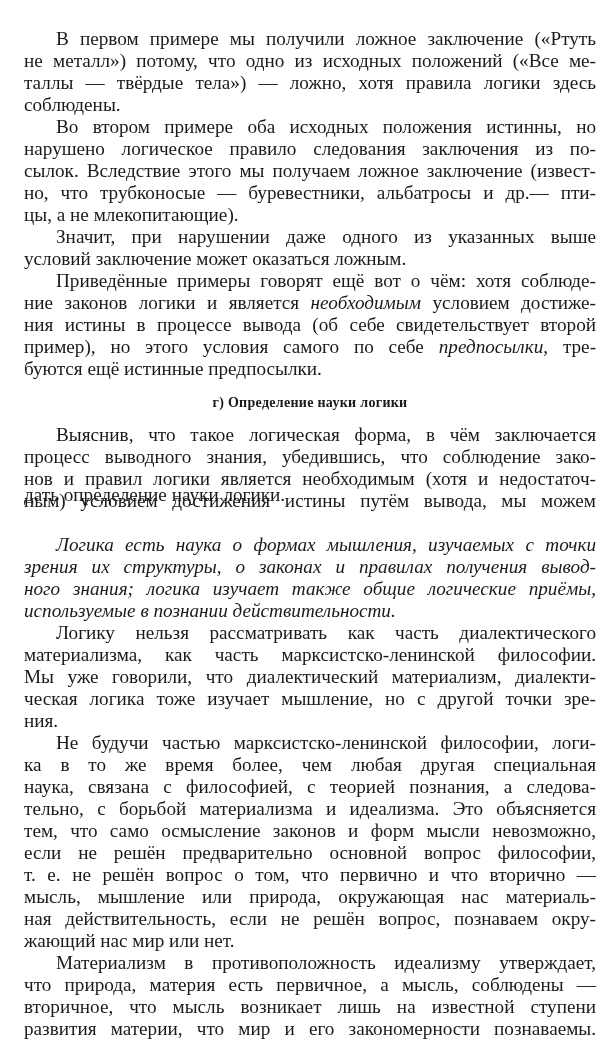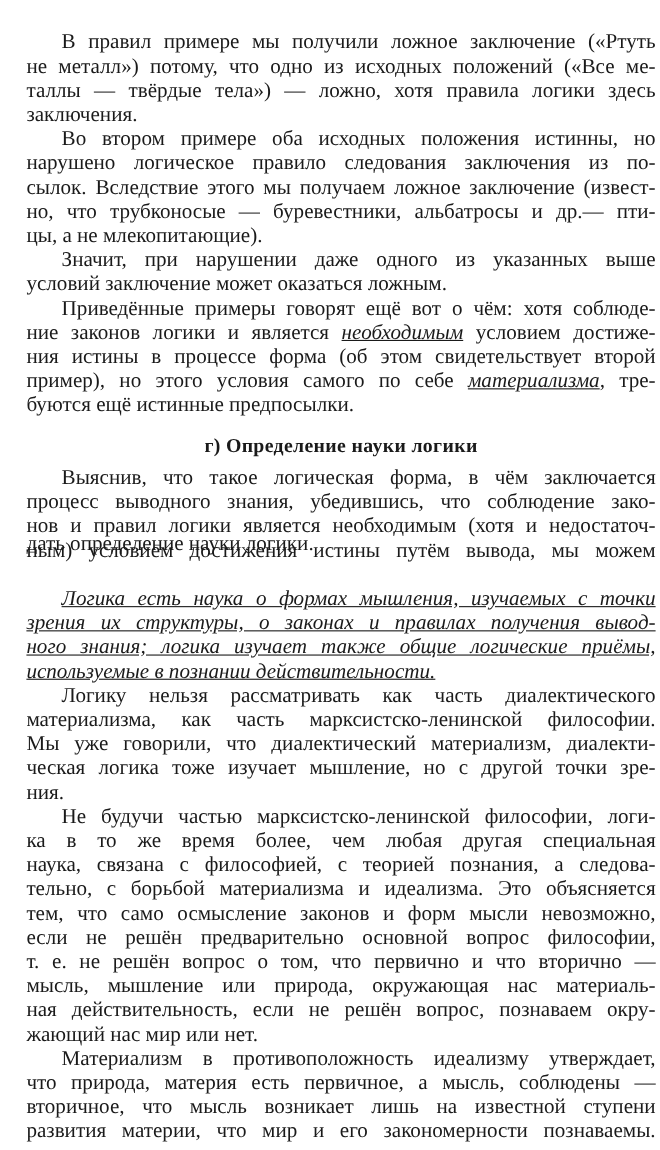--- a/index.html
+++ b/index.html
@@ -31,65 +31,65 @@
       text-align: justify;
       text-align-last: justify;
     }
     .line.last {
       text-align-last: left;
     }
     .line.indent {
       padding-left: 32px;
       width: 540px;
     }
-    .it { font-style: italic; text-decoration: underline; }
+    .it { font-style: italic; }
     .heading {
       position: absolute;
       left: 0;
       width: 572px;
       text-align: center;
       font-weight: bold;
-      font-size: 18px;
+      font-size: 14px;
       letter-spacing: 0.3px;
     }
     .ul {
       text-decoration-thickness: 2px;
       text-underline-offset: 4px;
       text-decoration-color: #222;
     }
   </style>
 </head>
 <body>
 
 <div class="page">
 
-  <div class="line indent" style="top:28px">В правил примере мы получили ложное заключение («Ртуть</div>
+  <div class="line indent" style="top:28px">В первом примере мы получили ложное заключение («Ртуть</div>
   <div class="line" style="top:50px">не металл») потому, что одно из исходных положений («Все ме-</div>
   <div class="line" style="top:72px">таллы — твёрдые тела») — ложно, хотя правила логики здесь</div>
-  <div class="line last" style="top:94px">заключения.</div>
+  <div class="line last" style="top:94px">соблюдены.</div>
 
   <div class="line indent" style="top:116px">Во втором примере оба исходных положения истинны, но</div>
   <div class="line" style="top:138px">нарушено логическое правило следования заключения из по-</div>
   <div class="line" style="top:160px">сылок. Вследствие этого мы получаем ложное заключение (извест-</div>
   <div class="line" style="top:182px">но, что трубконосые — буревестники, альбатросы и др.— пти-</div>
   <div class="line last" style="top:204px">цы, а не млекопитающие).</div>
 
   <div class="line indent" style="top:226px">Значит, при нарушении даже одного из указанных выше</div>
   <div class="line last" style="top:248px">условий заключение может оказаться ложным.</div>
 
   <div class="line indent" style="top:270px">Приведённые примеры говорят ещё вот о чём: хотя соблюде-</div>
   <div class="line" style="top:292px">
     <span>ние законов логики и является</span>
     <span class="it">необходимым</span>
     <span>условием достиже-</span>
   </div>
-  <div class="line" style="top:314px">ния истины в процессе форма (об этом свидетельствует второй</div>
+  <div class="line" style="top:314px">ния истины в процессе вывода (об себе свидетельствует второй</div>
   <div class="line" style="top:336px">
     <span>пример), но этого условия самого по себе</span>
-    <span class="it">материализма</span><span>, тре-</span>
+    <span class="it">предпосылки</span><span>, тре-</span>
   </div>
   <div class="line last" style="top:358px">буются ещё истинные предпосылки.</div>
 
   <div class="heading" style="top:395px">г) Определение науки логики</div>
 
   <div class="line indent" style="top:424px">Выяснив, что такое логическая форма, в чём заключается</div>
   <div class="line" style="top:446px">процесс выводного знания, убедившись, что соблюдение зако-</div>
   <div class="line" style="top:468px">нов и правил логики является необходимым (хотя и недостаточ-</div>
   <div class="line" style="top:490px">ным) условием достижения истины путём вывода, мы можем</div>
   <div class="line last" style="top:484px">дать определение науки логики.</div>

